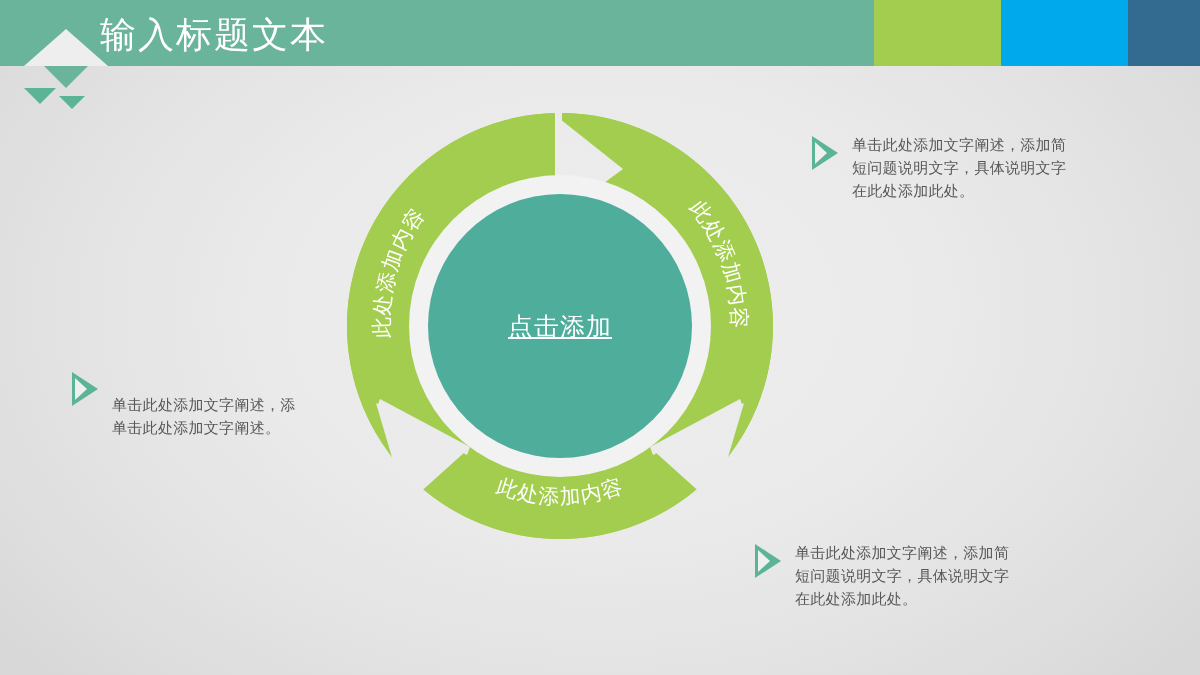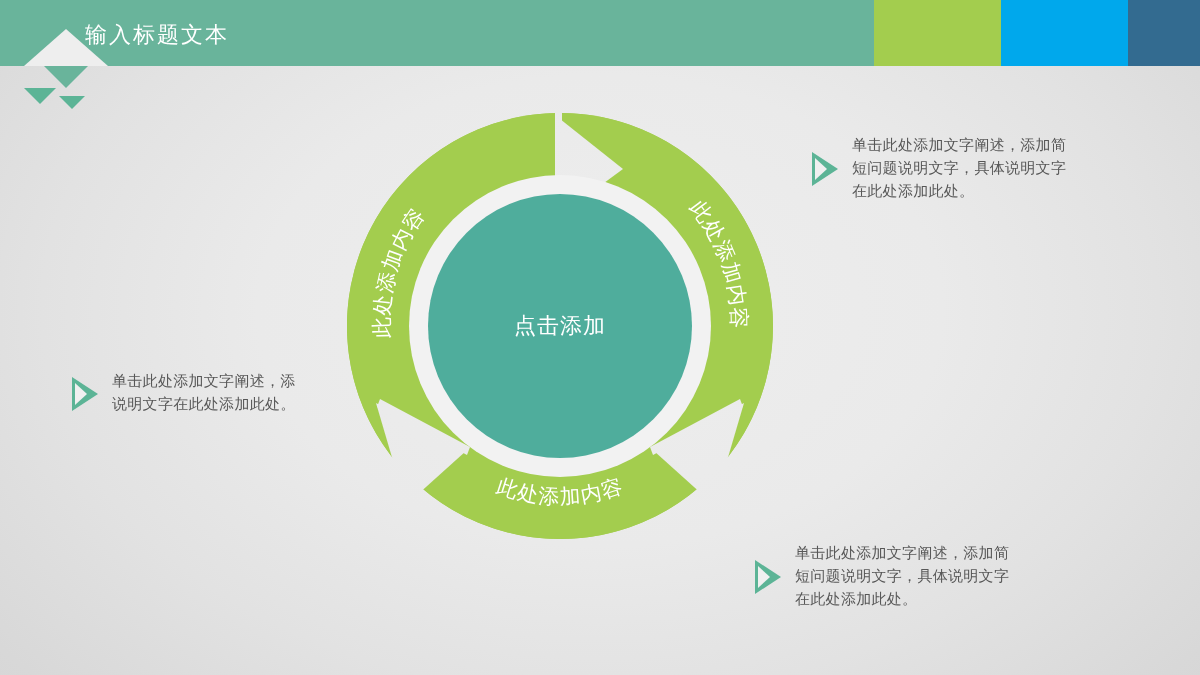--- a/index.html
+++ b/index.html
@@ -34,23 +34,23 @@
     position: absolute;
     top: 0;
     height: 66px;
   }
   .blk-green  { left: 874px;  width: 127px; background: #a3cd4e; }
   .blk-blue   { left: 1001px; width: 127px; background: #00a8ec; }
   .blk-navy   { left: 1128px; width: 72px;  background: #336b90; }
 
   .header-title {
     position: absolute;
-    left: 85px;
+    left: 100px;
     top: 18px;
-    font-size: 22px;
+    font-size: 36px;
     line-height: 34px;
     color: #ffffff;
     letter-spacing: 2px;
     white-space: nowrap;
   }
 
   
   .notch-white {
     position: absolute;
     left: 24px;
@@ -117,52 +117,53 @@
     width: 426px;
     height: 426px;
     display: flex;
     flex-direction: column;
     align-items: center;
     justify-content: center;
     pointer-events: none;
   }
   .center-title span {
     color: #ffffff;
-    font-size: 22px;
+    font-size: 25px;
     line-height: 38px;
     letter-spacing: 1px;
     text-align: left;
     display: block;
+    text-decoration: underline;
   }
 
   
   .callout {
     position: absolute;
     display: flex;
-    align-items: center;
+    align-items: flex-start;
   }
   .callout-icon {
     flex: 0 0 auto;
     width: 26px;
     height: 34px;
     margin-right: 14px;
     margin-top: 3px;
   }
   .callout-text {
     color: #575757;
     font-size: 15px;
     line-height: 23px;
     letter-spacing: 0.3px;
   }
 
   .callout-tr { left: 812px; top: 133px; width: 340px; }
   .callout-l  { left: 72px;  top: 369px; width: 280px; }
   .callout-br { left: 755px; top: 541px; width: 345px; }
 
-  .callout-l .callout-text { width: 232px; }
+  .callout-l .callout-text { width: 232px; margin-top: 24px; }
   .callout-tr .callout-text { width: 280px; }
   .callout-br .callout-text { width: 280px; }
 </style>
 </head>
 <body>
 
 <div class="slide">
 
   <div class="header-band"></div>
   <div class="header-block blk-green"></div>
@@ -236,21 +237,21 @@
     </div>
   </div>
 
   <div class="callout callout-l">
     <svg class="callout-icon" viewBox="0 0 26 34">
       <polygon points="0,0 26,17 0,34" fill="#5cb496"></polygon>
       <polygon points="3,6 15,17 3,28" fill="#f0f0f0"></polygon>
     </svg>
     <div class="callout-text">
       <div>单击此处添加文字阐述，添</div>
-      <div>说明文字在此处添加此处。</div>
+      <div>单击此处添加文字阐述。</div>
     </div>
   </div>
 
   <div class="callout callout-br">
     <svg class="callout-icon" viewBox="0 0 26 34">
       <polygon points="0,0 26,17 0,34" fill="#5cb496"></polygon>
       <polygon points="3,6 15,17 3,28" fill="#f0f0f0"></polygon>
     </svg>
     <div class="callout-text">
       <div>单击此处添加文字阐述，添加简</div>

